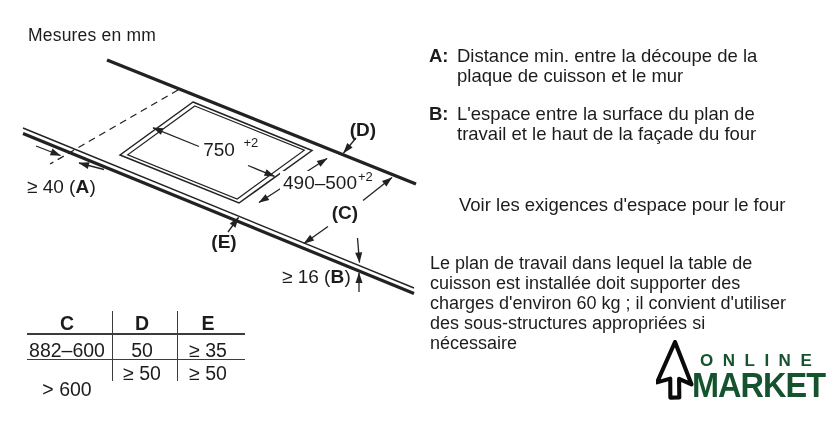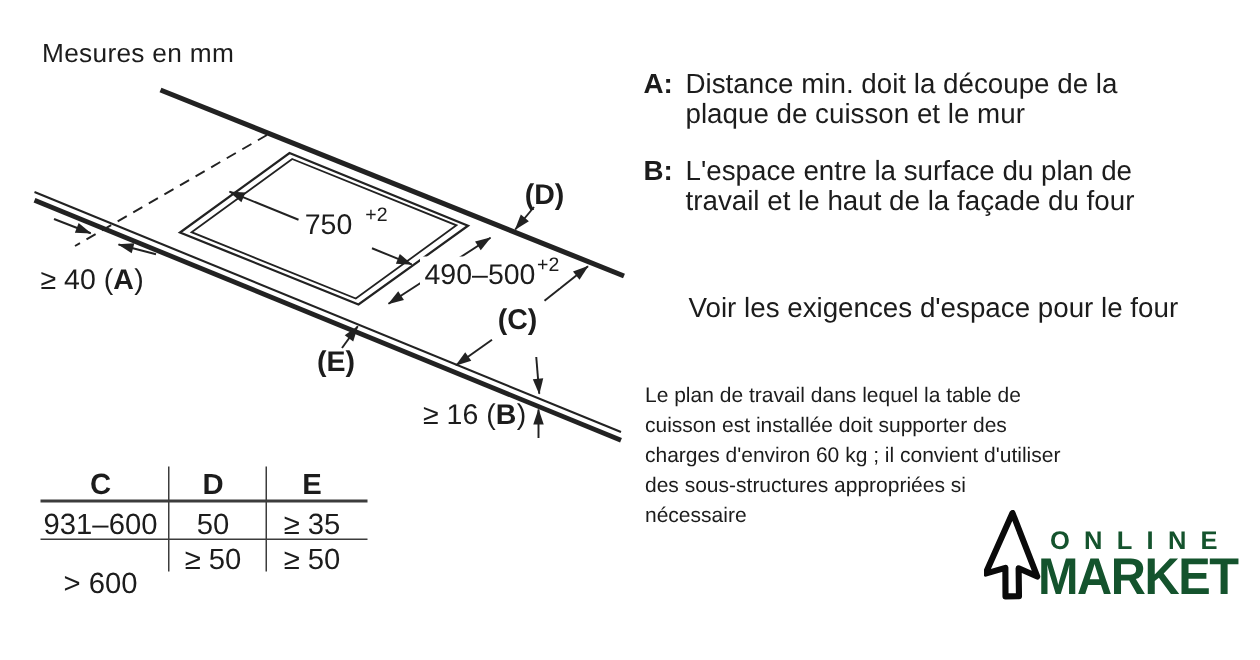--- a/index.html
+++ b/index.html
@@ -15,21 +15,21 @@
   #diagram{left:0;top:0;}
   #diagram text{fill:#1c1c1c;font-family:"Liberation Sans","DejaVu Sans",sans-serif;}
   .dimtxt{font-size:19px;}
   .suptxt{font-size:13px;}
   .lbl{font-size:19px;font-weight:bold;}
   
   .note{left:429px;display:flex;font-size:18.5px;line-height:20px;}
   .nlabel{font-weight:bold;width:28px;flex:0 0 28px;}
   .nbody div{white-space:nowrap;}
   #see-line{left:459px;top:195px;font-size:18.5px;line-height:20px;white-space:nowrap;}
-  #para{left:430px;top:253px;font-size:14px;line-height:20px;}
+  #para{left:430px;top:253px;font-size:18px;line-height:20px;}
   #para div{white-space:nowrap;}
   
   .tcell{position:absolute;transform:translateX(-50%);font-size:19.5px;white-space:nowrap;}
   .thead{font-weight:bold;}
   .tline{position:absolute;background:#3c3c3c;}
   
   #logo{left:656px;top:338px;width:182px;height:72px;color:#14532d;}
   #logo-top{position:absolute;left:44px;top:13px;font-size:17px;font-weight:bold;letter-spacing:9.5px;white-space:nowrap;}
   #logo-bottom{position:absolute;left:36px;top:28px;font-size:34.5px;font-weight:bold;letter-spacing:-1px;
                transform:scaleX(.94);transform-origin:left top;white-space:nowrap;}
@@ -93,21 +93,21 @@
   <text class="dimtxt" x="344.5" y="282.5">)</text>
 
   <text class="lbl" x="345" y="219" text-anchor="middle">(C)</text>
   <text class="lbl" x="363" y="136" text-anchor="middle">(D)</text>
   <text class="lbl" x="224" y="247.5" text-anchor="middle">(E)</text>
 </svg>
 
 <div class="note abs" style="top:46px">
   <span class="nlabel">A:</span>
   <div class="nbody">
-    <div>Distance min. doit la découpe de la</div>
+    <div>Distance min. entre la découpe de la</div>
     <div>plaque de cuisson et le mur</div>
   </div>
 </div>
 
 <div class="note abs" style="top:104px">
   <span class="nlabel">B:</span>
   <div class="nbody">
     <div>L'espace entre la surface du plan de</div>
     <div>travail et le haut de la façade du four</div>
   </div>
@@ -123,21 +123,21 @@
   <div>nécessaire</div>
 </div>
 
 <div>
   <span class="tcell thead" style="left:67px;top:312px">C</span>
   <span class="tcell thead" style="left:142px;top:312px">D</span>
   <span class="tcell thead" style="left:208px;top:312px">E</span>
 
   <div class="tline" style="left:27px;top:333px;width:218px;height:2px"></div>
 
-  <span class="tcell" style="left:67px;top:339px">931–600</span>
+  <span class="tcell" style="left:67px;top:339px">882–600</span>
   <span class="tcell" style="left:142px;top:339px">50</span>
   <span class="tcell" style="left:208px;top:339px">≥ 35</span>
 
   <div class="tline" style="left:27px;top:358.5px;width:218px;height:1.5px"></div>
 
   <span class="tcell" style="left:67px;top:378px">&gt; 600</span>
   <span class="tcell" style="left:142px;top:362px">≥ 50</span>
   <span class="tcell" style="left:208px;top:362px">≥ 50</span>
 
   <div class="tline" style="left:111.5px;top:311px;width:1.4px;height:70px"></div>

